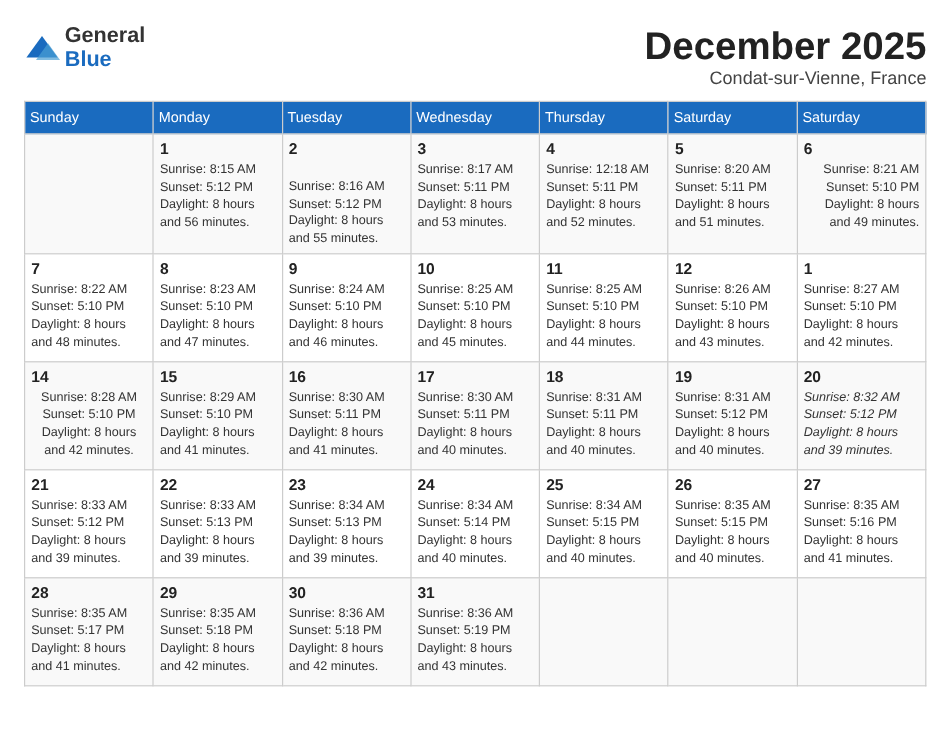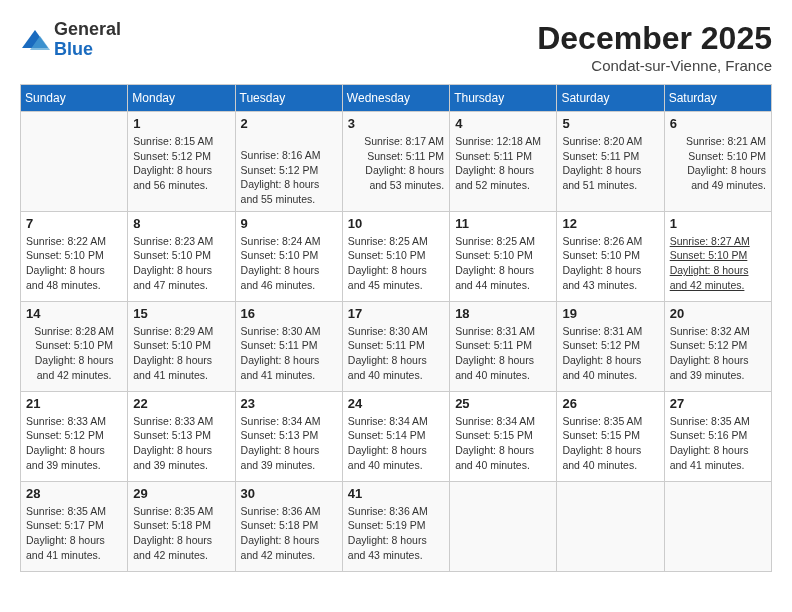--- a/index.html
+++ b/index.html
@@ -125,21 +125,21 @@
         </td>
         <td>
           <span class="day-num">2</span>
           <div class="day-info" style="white-space: pre-line; margin-top: 17px;">Sunrise: 8:16 AM
 Sunset: 5:12 PM
 Daylight: 8 hours
 and 55 minutes.</div>
         </td>
         <td>
           <span class="day-num">3</span>
-          <div class="day-info" style="white-space: pre-line; text-align: right;">Sunrise: 8:17 AM
+          <div class="day-info" style="white-space: pre-line;">Sunrise: 8:17 AM
 Sunset: 5:11 PM
 Daylight: 8 hours
 and 53 minutes.</div>
         </td>
         <td>
           <span class="day-num">4</span>
           <div class="day-info" style="white-space: pre-line;">Sunrise: 12:18 AM
 Sunset: 5:11 PM
 Daylight: 8 hours
 and 52 minutes.</div>
@@ -197,21 +197,21 @@
         </td>
         <td>
           <span class="day-num">12</span>
           <div class="day-info" style="white-space: pre-line;">Sunrise: 8:26 AM
 Sunset: 5:10 PM
 Daylight: 8 hours
 and 43 minutes.</div>
         </td>
         <td>
           <span class="day-num">1</span>
-          <div class="day-info" style="white-space: pre-line; text-decoration: underline;">Sunrise: 8:27 AM
+          <div class="day-info" style="white-space: pre-line;">Sunrise: 8:27 AM
 Sunset: 5:10 PM
 Daylight: 8 hours
 and 42 minutes.</div>
         </td>
       </tr>
       <tr>
         <td>
           <span class="day-num">14</span>
           <div class="day-info" style="white-space: pre-line; text-align: center;">Sunrise: 8:28 AM
 Sunset: 5:10 PM
@@ -248,21 +248,21 @@
         </td>
         <td>
           <span class="day-num">19</span>
           <div class="day-info" style="white-space: pre-line;">Sunrise: 8:31 AM
 Sunset: 5:12 PM
 Daylight: 8 hours
 and 40 minutes.</div>
         </td>
         <td>
           <span class="day-num">20</span>
-          <div class="day-info" style="white-space: pre-line;">Sunrise: 8:32 AM
+          <div class="day-info" style="white-space: pre-line; font-style: italic;">Sunrise: 8:32 AM
 Sunset: 5:12 PM
 Daylight: 8 hours
 and 39 minutes.</div>
         </td>
       </tr>
       <tr>
         <td>
           <span class="day-num">21</span>
           <div class="day-info" style="white-space: pre-line;">Sunrise: 8:33 AM
 Sunset: 5:12 PM
@@ -328,21 +328,21 @@
 and 42 minutes.</div>
         </td>
         <td>
           <span class="day-num">30</span>
           <div class="day-info" style="white-space: pre-line;">Sunrise: 8:36 AM
 Sunset: 5:18 PM
 Daylight: 8 hours
 and 42 minutes.</div>
         </td>
         <td>
-          <span class="day-num">41</span>
+          <span class="day-num">31</span>
           <div class="day-info" style="white-space: pre-line;">Sunrise: 8:36 AM
 Sunset: 5:19 PM
 Daylight: 8 hours
 and 43 minutes.</div>
         </td>
         <td class="empty"></td>
         <td class="empty"></td>
         <td class="empty"></td>
       </tr>
     </tbody>

